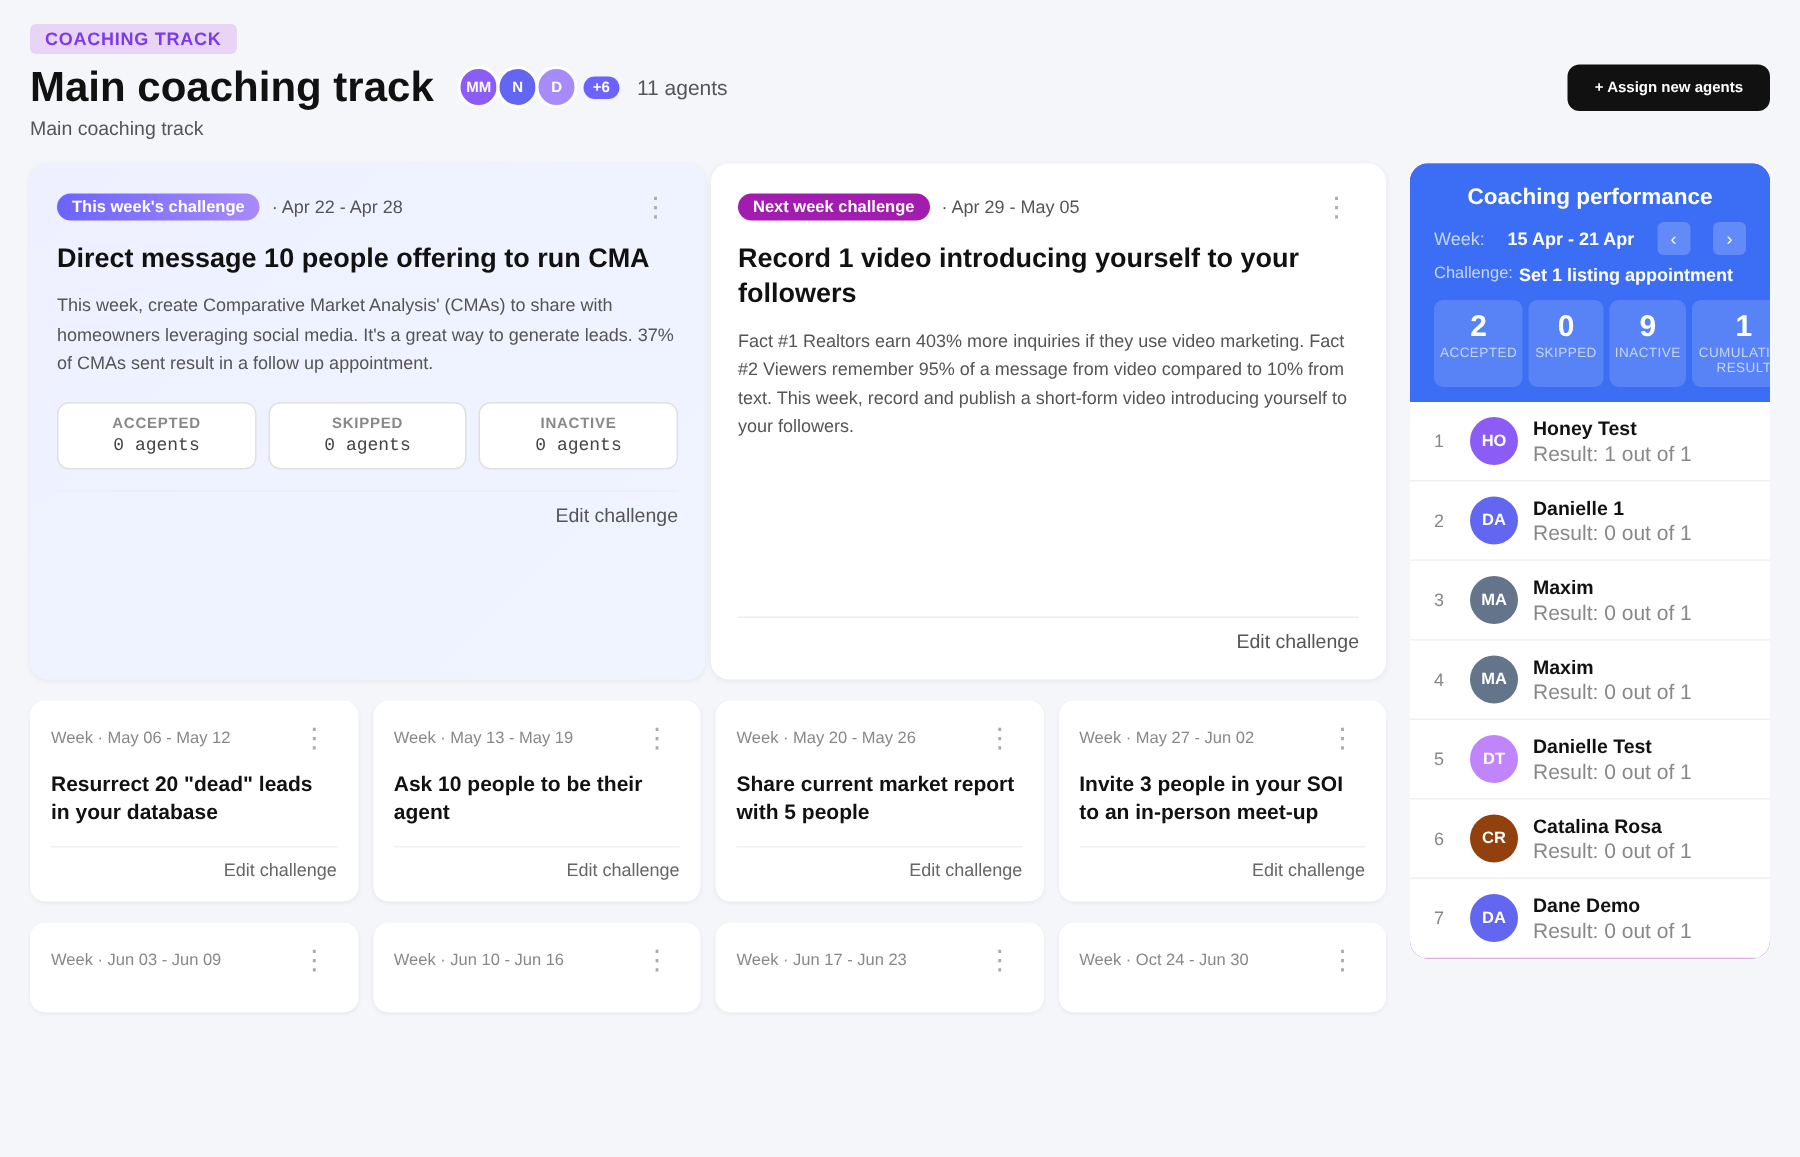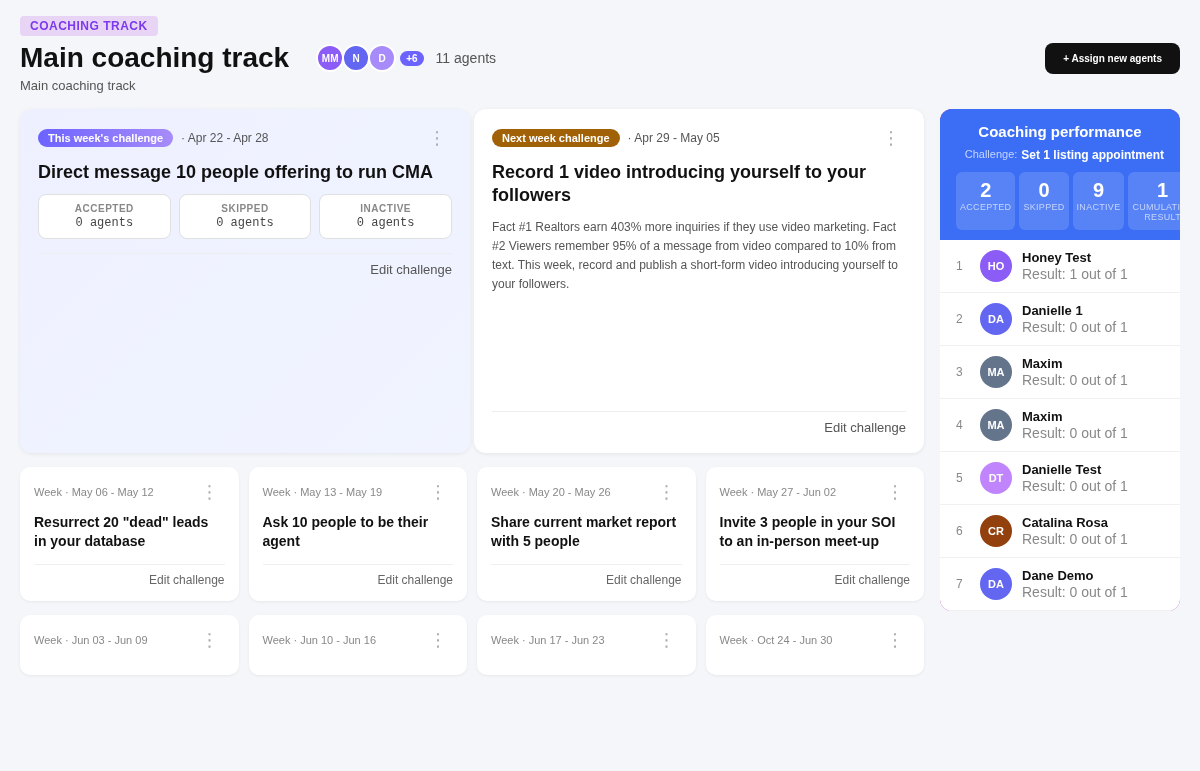--- a/index.html
+++ b/index.html
@@ -53,21 +53,21 @@
       display: flex;
       align-items: center;
       justify-content: center;
       font-size: 10px;
       font-weight: 700;
       color: #fff;
       border: 2px solid #fff;
       margin-left: -6px;
     }
 
-    .avatar-sm:first-child { margin-left: 15px; }
+    .avatar-sm:first-child { margin-left: 4px; }
 
     .avatar-badge {
       background: #6c63ff;
       color: #fff;
       font-size: 10px;
       font-weight: 700;
       padding: 2px 6px;
       border-radius: 10px;
     }
 
@@ -143,21 +143,21 @@
     .badge-this-week {
       background: linear-gradient(90deg, #6c63ff, #a78bfa);
       color: #fff;
       font-size: 11px;
       font-weight: 700;
       padding: 3px 10px;
       border-radius: 20px;
     }
 
     .badge-next-week {
-      background: #a16207;
+      background: #a21caf;
       color: #fff;
       font-size: 11px;
       font-weight: 700;
       padding: 3px 10px;
       border-radius: 20px;
     }
 
     .date-range {
       color: #555;
       font-size: 12px;
@@ -324,21 +324,20 @@
       display: flex;
       align-items: center;
       justify-content: center;
     }
 
     .perf-challenge-row {
       display: flex;
       align-items: flex-start;
       gap: 4px;
       margin-bottom: 10px;
-      justify-content: flex-end;
     }
 
     .perf-challenge-label {
       font-size: 11px;
       color: #c5d5ff;
     }
 
     .perf-challenge-value {
       font-size: 12px;
       font-weight: 600;
@@ -459,20 +458,21 @@
 
         <div class="challenge-card this-week">
           <div class="card-header">
             <div class="card-header-left">
               <span class="badge-this-week">This week's challenge</span>
               <span class="date-range">· Apr 22 - Apr 28</span>
             </div>
             <span class="three-dots">⋮</span>
           </div>
           <div class="challenge-title">Direct message 10 people offering to run CMA</div>
+          <div class="challenge-desc">This week, create Comparative Market Analysis' (CMAs) to share with homeowners leveraging social media. It's a great way to generate leads. 37% of CMAs sent result in a follow up appointment.</div>
           <div class="stats-row">
             <div class="stat-item">
               <div class="stat-label">ACCEPTED</div>
               <div class="stat-value">0 agents</div>
             </div>
             <div class="stat-item">
               <div class="stat-label">SKIPPED</div>
               <div class="stat-value">0 agents</div>
             </div>
             <div class="stat-item">
@@ -561,20 +561,26 @@
             <span class="mini-week-label"><span>Week</span> · <span>Oct 24 - Jun 30</span></span>
             <span class="three-dots">⋮</span>
           </div>
         </div>
       </div>
     </div>
 
     <div class="performance-panel">
       <div class="perf-header">
         <div class="perf-title">Coaching performance</div>
+        <div class="perf-week-nav">
+          <span class="perf-week-label">Week:</span>
+          <span class="perf-week-value">15 Apr - 21 Apr</span>
+          <button class="nav-arrow">‹</button>
+          <button class="nav-arrow">›</button>
+        </div>
         <div class="perf-challenge-row">
           <span class="perf-challenge-label">Challenge:</span>
           <span class="perf-challenge-value">Set 1 listing appointment</span>
         </div>
         <div class="perf-stats-grid">
           <div class="perf-stat">
             <div class="perf-stat-num">2</div>
             <div class="perf-stat-lbl">ACCEPTED</div>
           </div>
           <div class="perf-stat">

